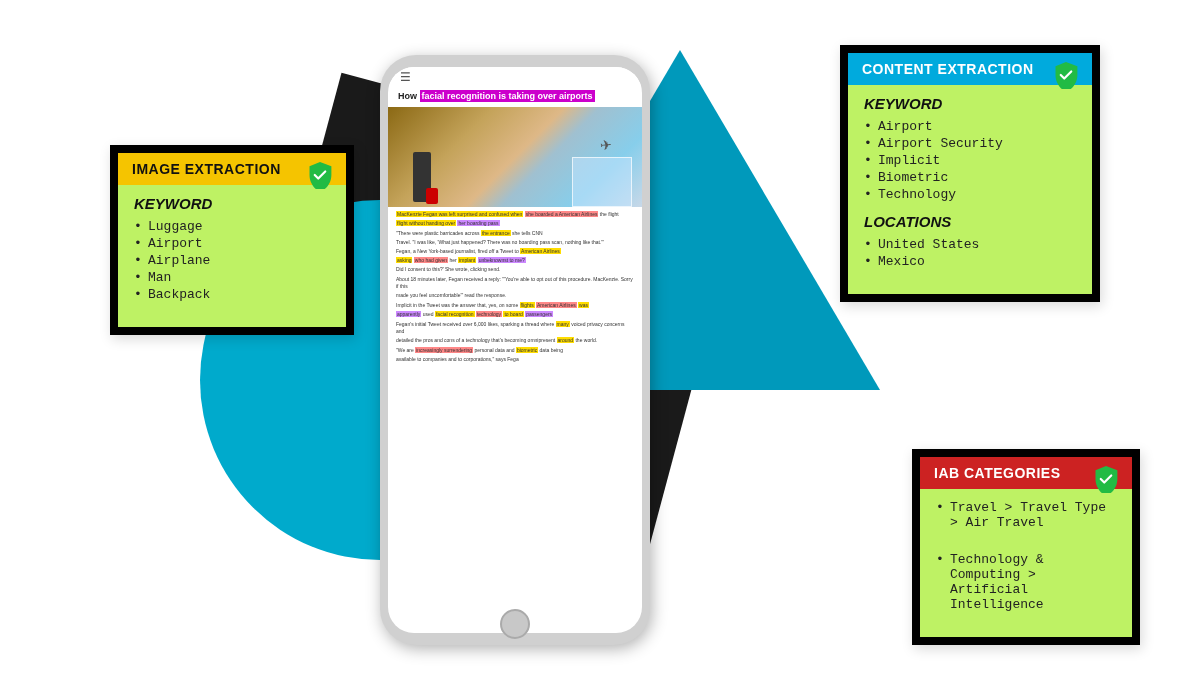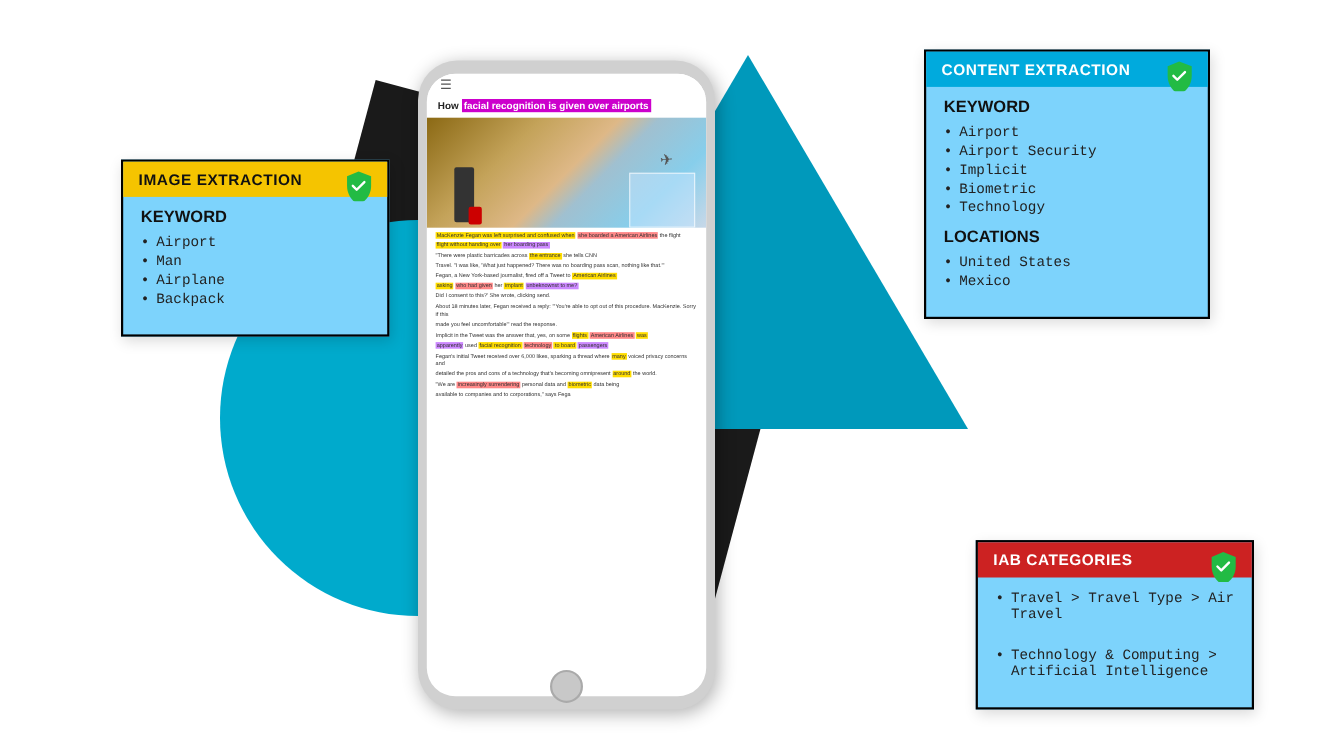--- a/index.html
+++ b/index.html
@@ -166,39 +166,40 @@
       width: 30px;
       height: 30px;
       border-radius: 50%;
       background: #c8c8c8;
       border: 2px solid #aaa;
     }
 
     
     .card {
       position: absolute;
-      background: #7dd3fc;
-      border: 2px solid #000000;
+      background: #bef264;
+      border: 8px solid #000000;
       box-shadow: 2px 4px 12px rgba(0,0,0,0.15);
       z-index: 20;
     }
     .card-header {
       padding: 8px 14px;
       font-size: 14px;
       font-weight: 900;
       letter-spacing: 0.5px;
     }
     .card-body {
       padding: 10px 16px 14px 16px;
     }
     .card-section-title {
       font-size: 15px;
       font-weight: 900;
       margin-bottom: 6px;
       color: #111;
+      font-style: italic;
     }
     .card-list {
       list-style: none;
       margin-bottom: 10px;
     }
     .card-list li {
       font-size: 13px;
       color: #222;
       padding: 1px 0;
       position: relative;
@@ -242,21 +243,21 @@
     }
     .card-content-extraction .card-header {
       background: #00aadd;
       color: #fff;
     }
 
     
     .card-iab {
       right: 60px;
       bottom: 30px;
-      width: 253px;
+      width: 228px;
     }
     .card-iab .card-header {
       background: #cc2222;
       color: #fff;
     }
 
     .card-section-divider {
       height: 10px;
     }
   </style>
@@ -269,21 +270,21 @@
 
 <div class="phone-container">
   <div class="phone-outer">
     <div class="phone-inner">
 
       <div class="phone-status-bar">
         <span class="phone-menu-icon">☰</span>
       </div>
 
       <div class="phone-article-title">
-        How <span>facial recognition is given over airports</span>
+        How <span>facial recognition is taking over airports</span>
       </div>
 
       <div class="phone-image">
         <div class="phone-image-person"></div>
         <div class="phone-image-luggage"></div>
         <div class="phone-image-plane">✈</div>
         <div class="phone-image-window"></div>
       </div>
 
       <div class="phone-text-block">
@@ -313,23 +314,24 @@
   <div class="card-body">
 
     <div class="shield-icon">
       <svg viewBox="0 0 28 32" fill="none">
         <path d="M14 1L2 6v10c0 8.5 5.2 16.4 12 18.9C21.8 32.4 27 24.5 27 16V6L14 1z" fill="#22bb44"></path>
         <path d="M8 16l4 4 8-8" stroke="#fff" stroke-width="2.5" stroke-linecap="round" stroke-linejoin="round"></path>
       </svg>
     </div>
     <div class="card-section-title">KEYWORD</div>
     <ul class="card-list">
+      <li>Luggage</li>
       <li>Airport</li>
+      <li>Airplane</li>
       <li>Man</li>
-      <li>Airplane</li>
       <li>Backpack</li>
     </ul>
   </div>
 </div>
 
 <div class="card card-content-extraction">
   <div class="card-header">CONTENT EXTRACTION</div>
   <div class="card-body">
 
     <div class="shield-icon">

